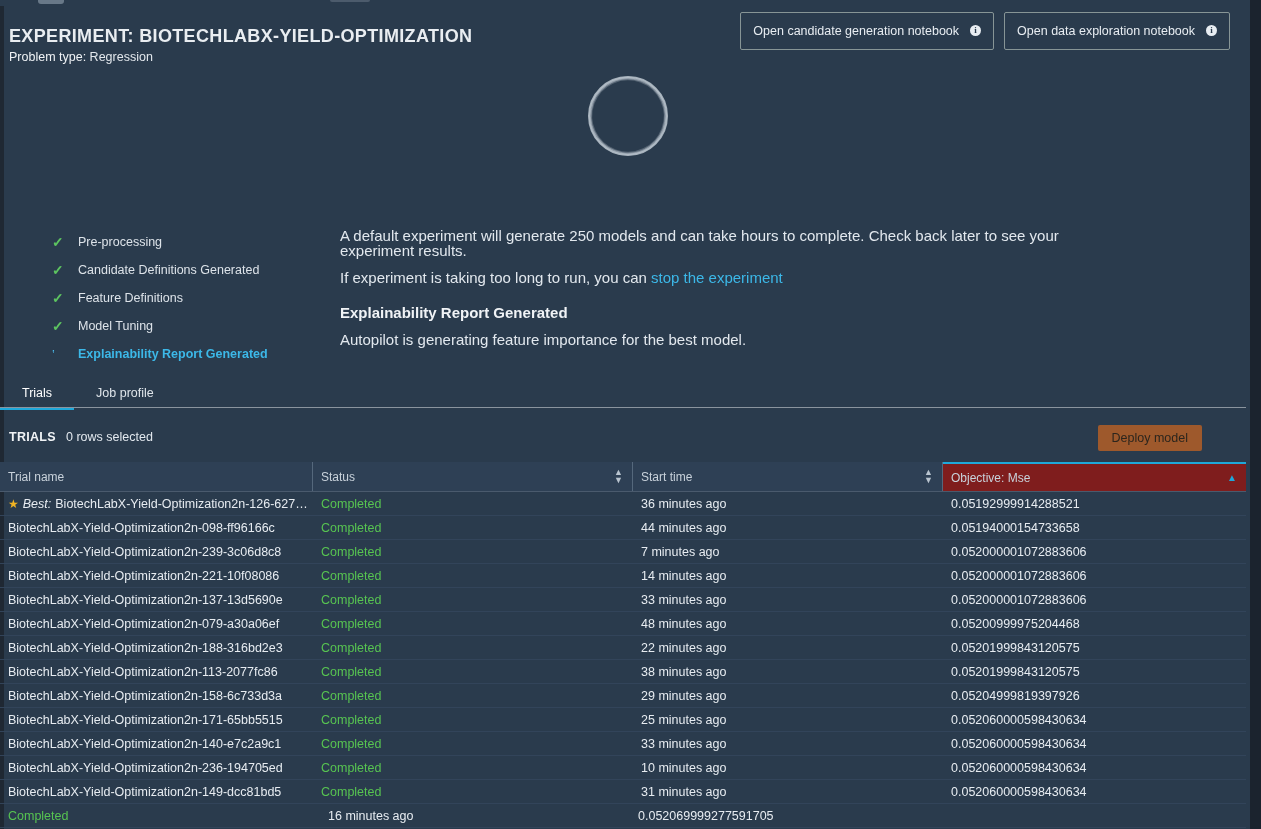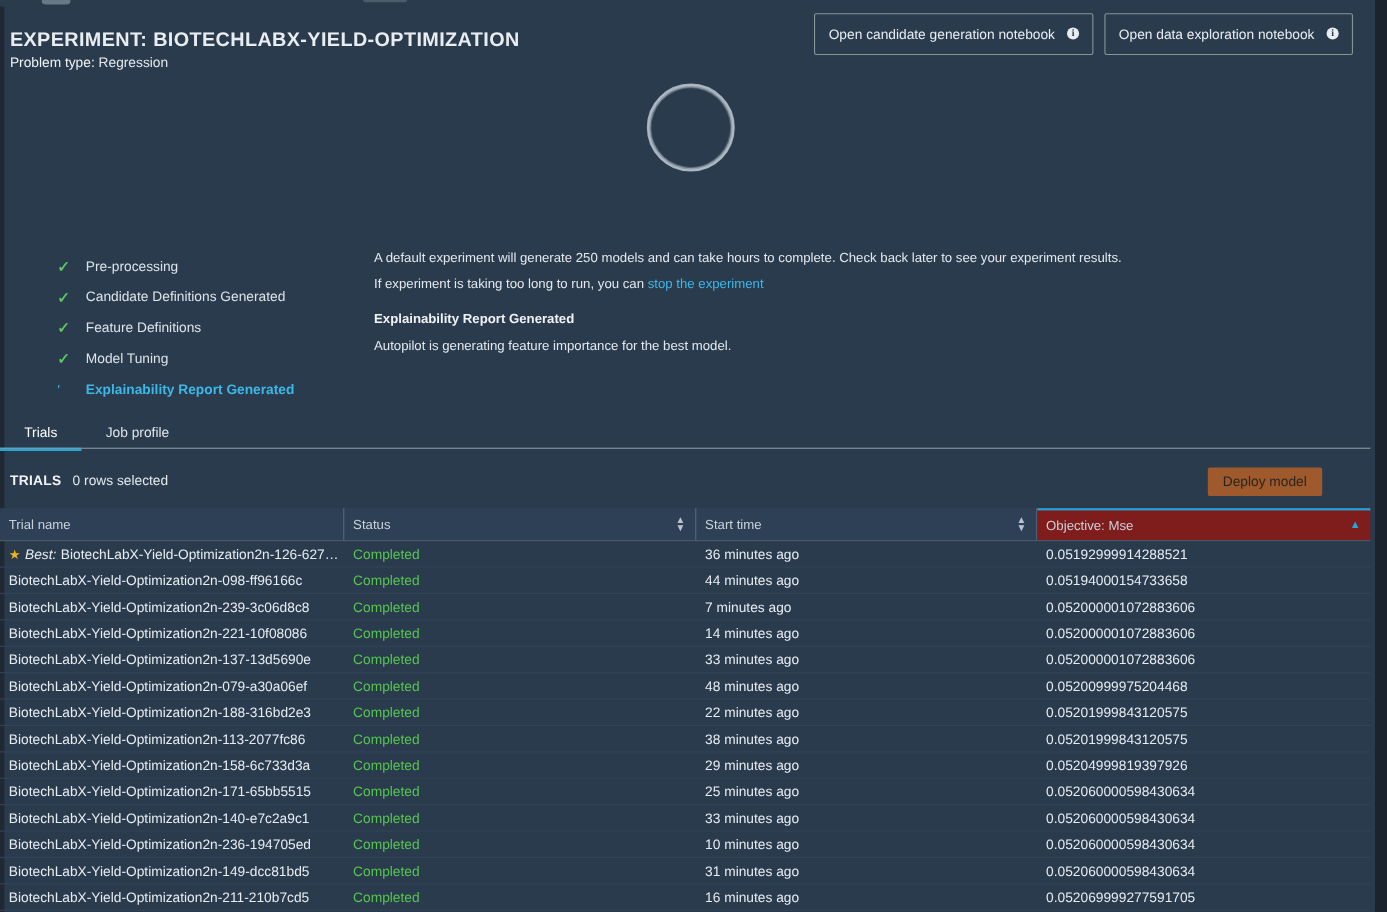--- a/index.html
+++ b/index.html
@@ -78,21 +78,21 @@
     line-height: 1; text-align: left;
   }
   .spin-mini {
     width: 18px; display: inline-block; color: #4ab8e8; font-size: 13px; line-height: 1;
   }
   .step-label { font-size: 12.5px; color: #dde3e9; padding-left: 8px; }
   .step-label.active { color: #3cb8e8; font-weight: bold; }
 
   
   .info { position: absolute; left: 340px; top: 228px; width: 760px; }
-  .info p { font-size: 12px; color: #e2e8ee; line-height: 1; margin-bottom: 0; }
+  .info p { font-size: 15px; color: #e2e8ee; line-height: 1; margin-bottom: 0; }
   .info .l1 { margin-bottom: 12px; }
   .info .l2 { margin-bottom: 20px; }
   .info .l3 { font-weight: bold; color: #f0f3f6; margin-bottom: 12px; }
   .link { color: #3cb8e8; cursor: pointer; }
 
   
   .tabs { position: absolute; left: 0; top: 378px; width: 1246px; height: 30px; display: flex; }
   .tab {
     font-size: 12.5px; color: #dfe5ea; padding: 0 22px; height: 30px;
     display: flex; align-items: center; cursor: pointer; position: relative;
@@ -355,23 +355,20 @@
         </div>
         <div class="tr">
           <div class="td name">
             <span>BiotechLabX-Yield-Optimization2n-149-dcc81bd5</span>
           </div>
           <div class="td status">Completed</div>
           <div class="td time">31 minutes ago</div>
           <div class="td obj">0.052060000598430634</div>
         </div>
         <div class="tr">
-          <div class="td name">
-            <span>BiotechLabX-Yield-Optimization2n-211-210b7cd5</span>
-          </div>
           <div class="td status">Completed</div>
           <div class="td time">16 minutes ago</div>
           <div class="td obj">0.052069999277591705</div>
         </div>
       </div>
   </div>
 
   <div class="sb-track">
     <div class="sb-thumb" style="top:5px; right:1px; position:absolute;"></div>
   </div>

